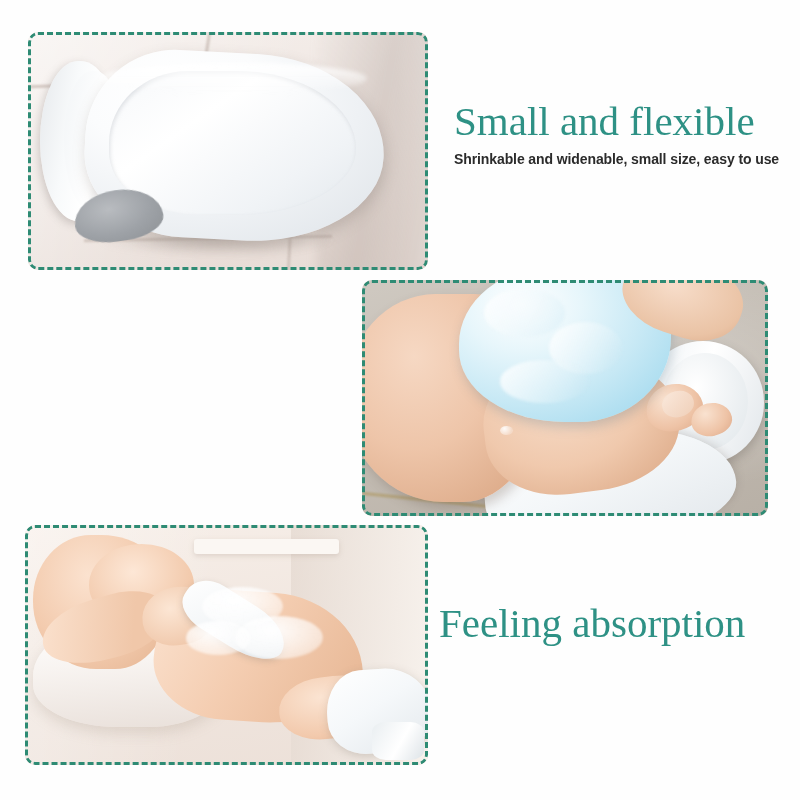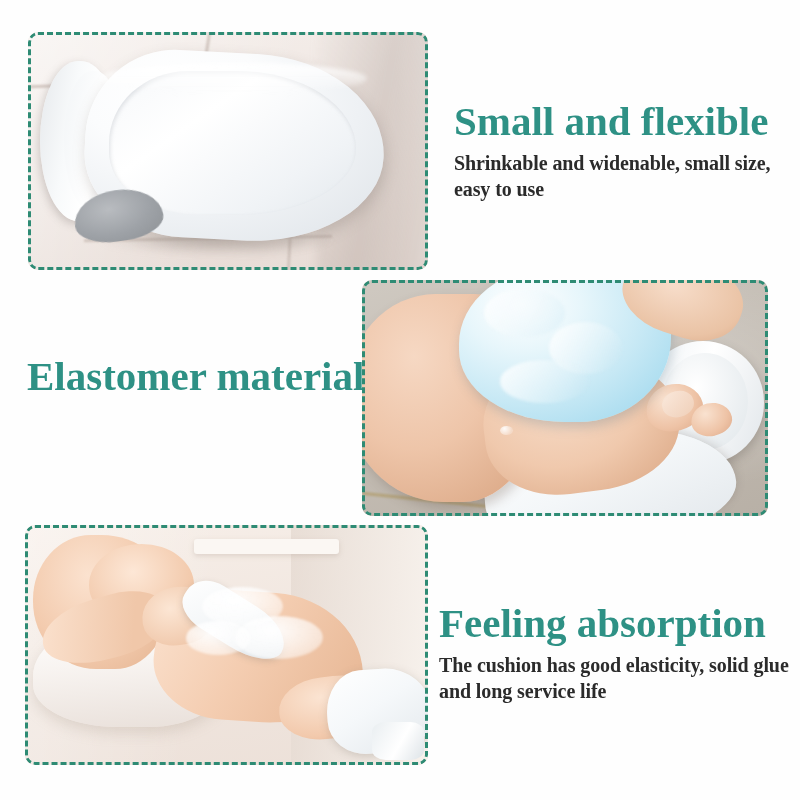--- a/index.html
+++ b/index.html
@@ -313,31 +313,31 @@
     width:13%; height:16%;
     background:linear-gradient(120deg,#e9eef1,#ffffff 55%,#dde3e7);
     border-radius:26%;
   }
 
   
   .text-block { position:absolute; }
 
   .feature-heading {
     font-family:"Liberation Serif", serif;
-    font-weight:bold;
+    font-weight:normal;
     font-size:41px;
     line-height:1.04;
     color:#2e9185;
     letter-spacing:0px;
     white-space:nowrap;
   }
   .feature-desc {
-    font-family:Liberation Serif, serif;
+    font-family:Liberation Sans, sans-serif;
     font-weight:bold;
-    font-size:20px;
+    font-size:14px;
     line-height:1.30;
     color:#2b2b2b;
     margin-top:7px;
     letter-spacing:-.1px;
   }
 
   #text-1 { left:454px; top:100px; }
   #text-2 { left:27px;  top:355px; }
   #text-3 { left:439px; top:602px; }
 </style>
@@ -397,21 +397,20 @@
       <div class="loofah"></div>
       <div class="loofah-fold" style="left:30%;top:4%;width:20%;height:20%;"></div>
       <div class="loofah-fold" style="left:46%;top:18%;width:18%;height:22%;"></div>
       <div class="loofah-fold" style="left:34%;top:34%;width:22%;height:18%;"></div>
       <div class="hand-top"></div>
     </div>
     <div class="dash-border"></div>
   </div>
 
   <div class="text-block" id="text-2">
-    <div class="feature-heading">Elastomer material</div>
   </div>
 
   <div class="photo-frame" id="panel-3">
     <div class="photo-inner">
       <div class="bath-bg"></div>
       <div class="wall-panel"></div>
       <div class="wall-trim"></div>
       <div class="tub-rim"></div>
 
       <div class="thigh"></div>
@@ -426,16 +425,15 @@
       <div class="foam" style="left:40%;top:40%;width:16%;height:14%;"></div>
 
       <div class="rest-p3"></div>
       <div class="rest-p3-cup"></div>
     </div>
     <div class="dash-border"></div>
   </div>
 
   <div class="text-block" id="text-3">
     <div class="feature-heading">Feeling absorption</div>
-    <div class="feature-desc">The cushion has good elasticity, solid glue and long service life</div>
   </div>
 
 </div>
 
 </body></html>

